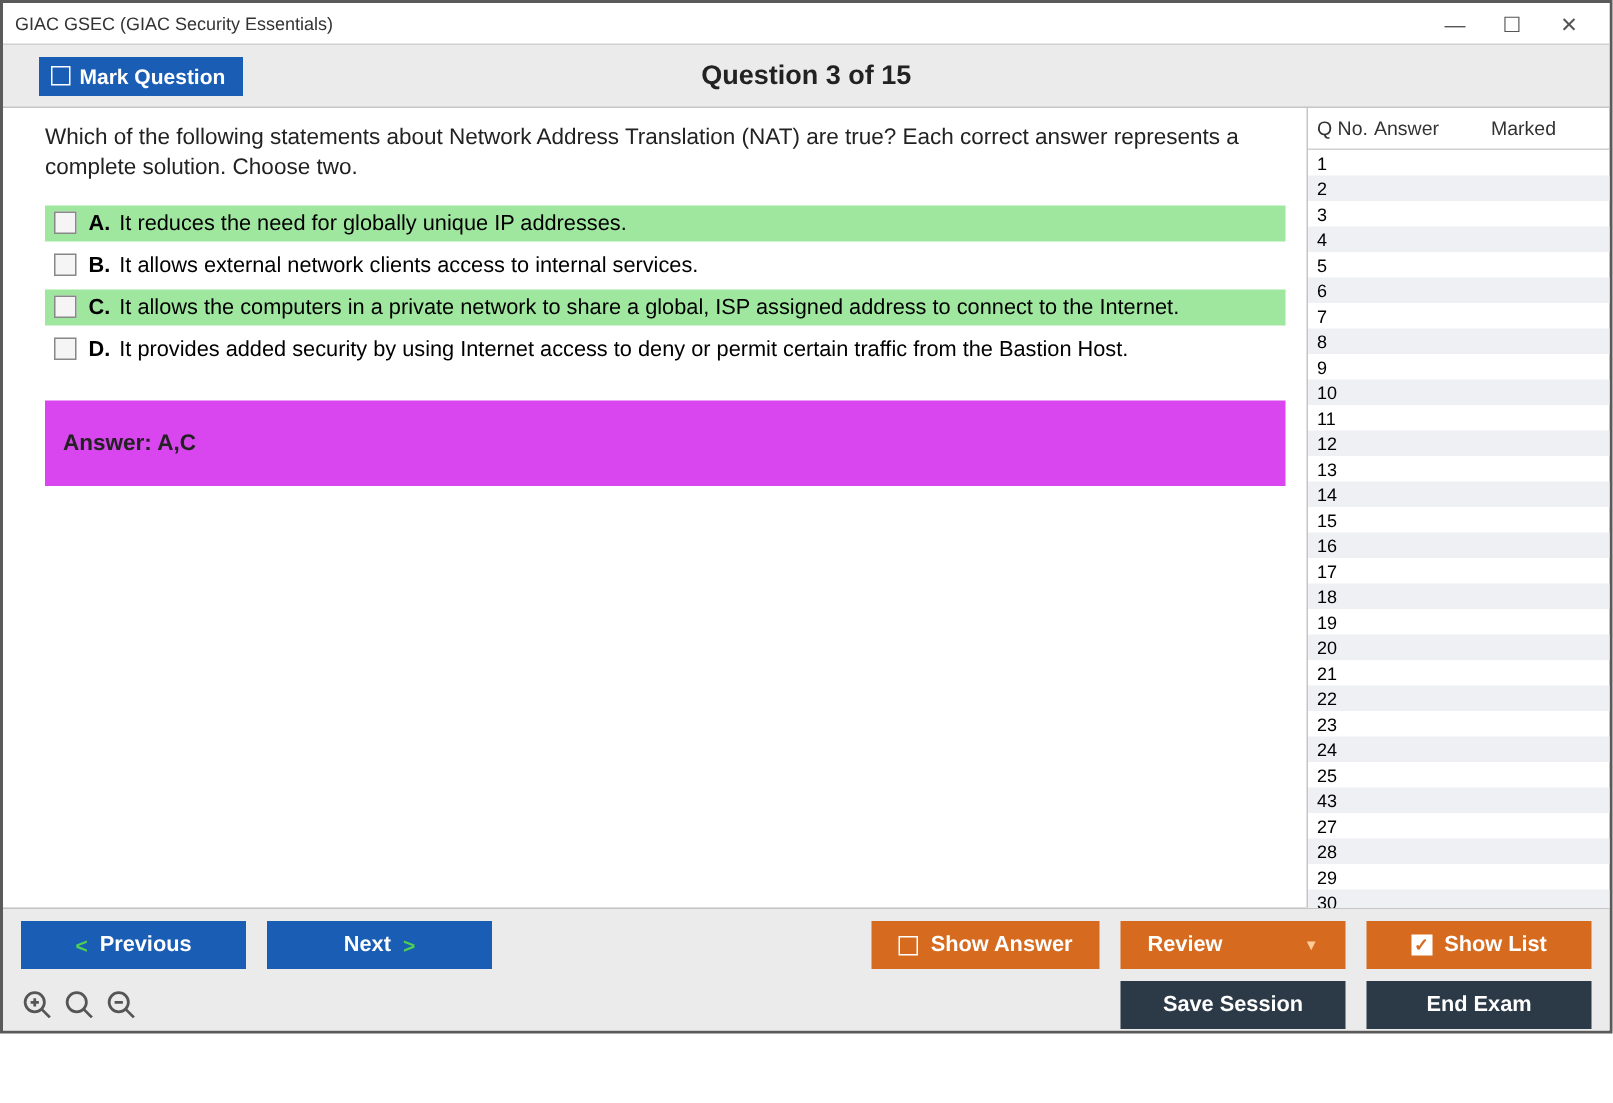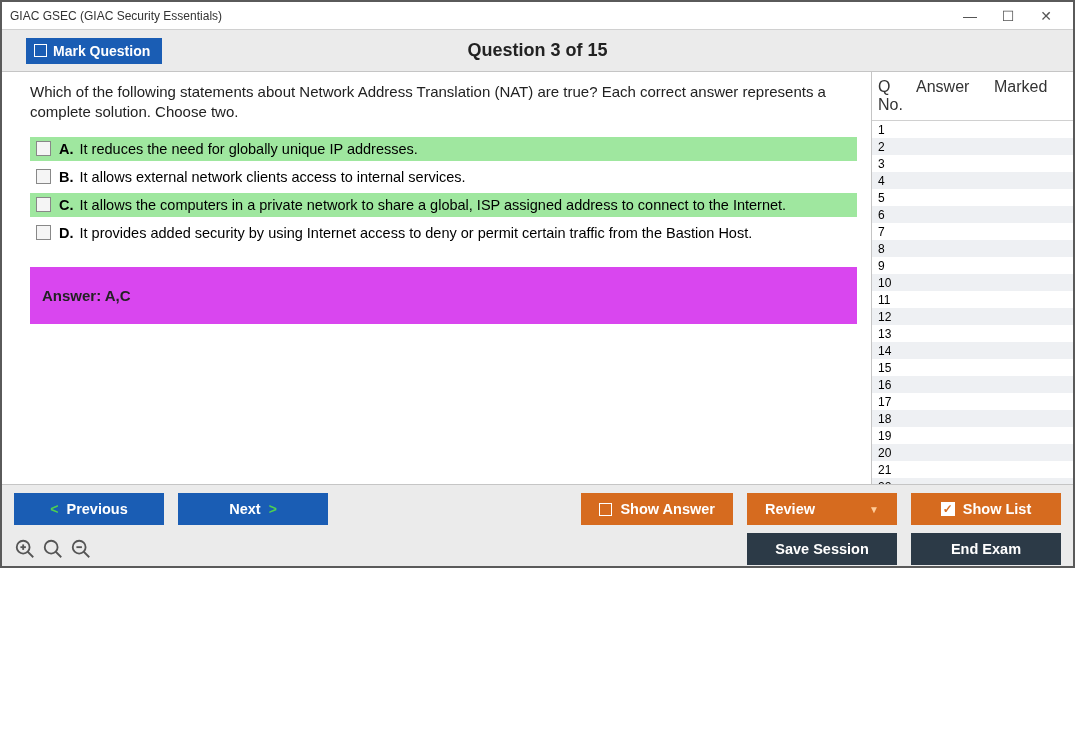--- a/index.html
+++ b/index.html
@@ -1,36 +1,36 @@
 <!DOCTYPE html>
 <html><head>
 <meta charset="utf-8">
 <style>
   * { box-sizing: border-box; margin: 0; padding: 0; }
   body { font-family: Arial, Helvetica, sans-serif; font-size: 13px; background: #fff; }
-  .window { width: 1075px; height: 568px; border: 2px solid #5a5a5a; position: relative; display: flex; flex-direction: column; }
+  .window { width: 1075px; height: 689px; border: 2px solid #5a5a5a; position: relative; display: flex; flex-direction: column; }
   .titlebar { height: 28px; background: #fff; display: flex; align-items: center; padding: 0 8px; border-bottom: 1px solid #d0d0d0; font-size: 12px; color: #333; }
   .titlebar .title { flex: 1; }
   .win-controls { display: flex; gap: 0; }
   .win-btn { width: 38px; height: 24px; display: flex; align-items: center; justify-content: center; color: #555; font-size: 14px; cursor: pointer; }
   .topbar { height: 42px; background: #ebebeb; display: flex; align-items: center; padding: 0 24px; border-bottom: 1px solid #c5c5c5; position: relative; }
   .mark-btn { background: #1a5db4; color: #fff; font-weight: bold; border: none; padding: 5px 12px 5px 8px; font-size: 14px; display: flex; align-items: center; gap: 6px; cursor: pointer; }
   .chk-outline { width: 13px; height: 13px; border: 1.5px solid #fff; display: inline-block; }
   .q-title { position: absolute; left: 50%; transform: translateX(-50%); font-weight: bold; font-size: 18px; color: #222; }
   .body { flex: 1; display: flex; overflow: hidden; margin-left: 14px; }
   .main { flex: 1; padding: 10px 14px 0 14px; display: flex; flex-direction: column; overflow: hidden; background: #fff; }
   .question-text { font-size: 15px; color: #222; line-height: 1.35; margin-bottom: 14px; }
   .choices { }
   .choice { display: flex; align-items: center; gap: 8px; padding: 4px 6px; margin-bottom: 4px; font-size: 14.5px; }
   .choice.correct { background: #9fe79f; }
   .choice .chk { width: 15px; height: 15px; border: 1px solid #888; background: #f5f5f5; flex-shrink: 0; cursor: pointer; }
   .choice .letter { font-weight: bold; margin-right: 2px; }
   .answer-box { background: #d946ef; padding: 20px 12px; margin-top: 18px; font-size: 15px; font-weight: bold; color: #222; }
   .sidebar { width: 202px; border-left: 1px solid #c5c5c5; display: flex; flex-direction: column; background: #fff; }
-  .side-head { display: flex; font-size: 16px; color: #333; border-bottom: 1px solid #d0d0d0; padding: 6px 4px 6px 6px; }
+  .side-head { display: flex; font-size: 13px; color: #333; border-bottom: 1px solid #d0d0d0; padding: 6px 4px 6px 6px; }
   .side-head .c1 { width: 38px; }
   .side-head .c2 { width: 78px; }
   .side-head .c3 { flex: 1; }
   .side-body { flex: 1; overflow: hidden; position: relative; }
   .side-list { height: 100%; overflow-y: scroll; }
   .side-row { display: flex; font-size: 12px; height: 17px; align-items: center; padding-left: 6px; cursor: pointer; }
   .side-row:nth-child(even) { background: #eef0f3; }
   .side-row .c1 { width: 38px; }
   .side-list::-webkit-scrollbar { width: 16px; }
   .side-list::-webkit-scrollbar-track { background: #f1f1f1; }
@@ -174,21 +174,21 @@
             <div class="side-row">
               <div class="c1">23</div>
             </div>
             <div class="side-row">
               <div class="c1">24</div>
             </div>
             <div class="side-row">
               <div class="c1">25</div>
             </div>
             <div class="side-row">
-              <div class="c1">41</div>
+              <div class="c1">43</div>
             </div>
             <div class="side-row">
               <div class="c1">27</div>
             </div>
             <div class="side-row">
               <div class="c1">28</div>
             </div>
             <div class="side-row">
               <div class="c1">29</div>
             </div>

